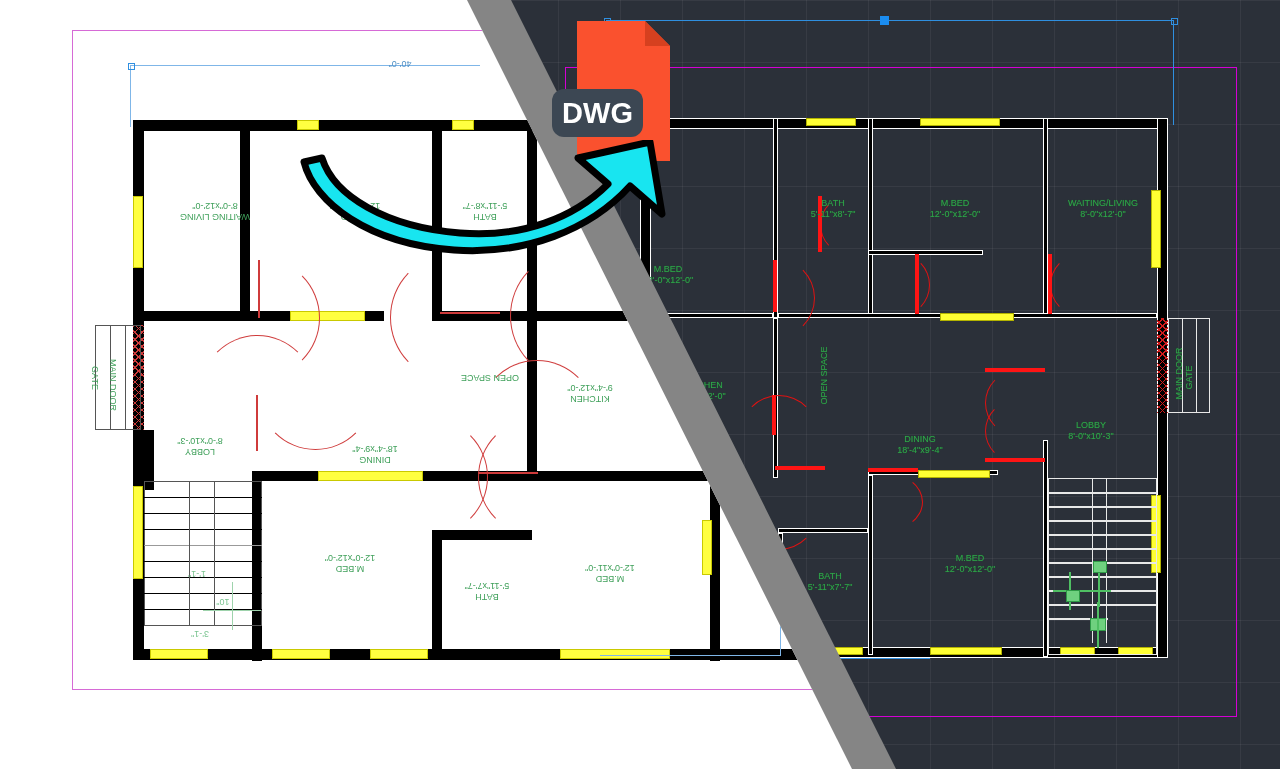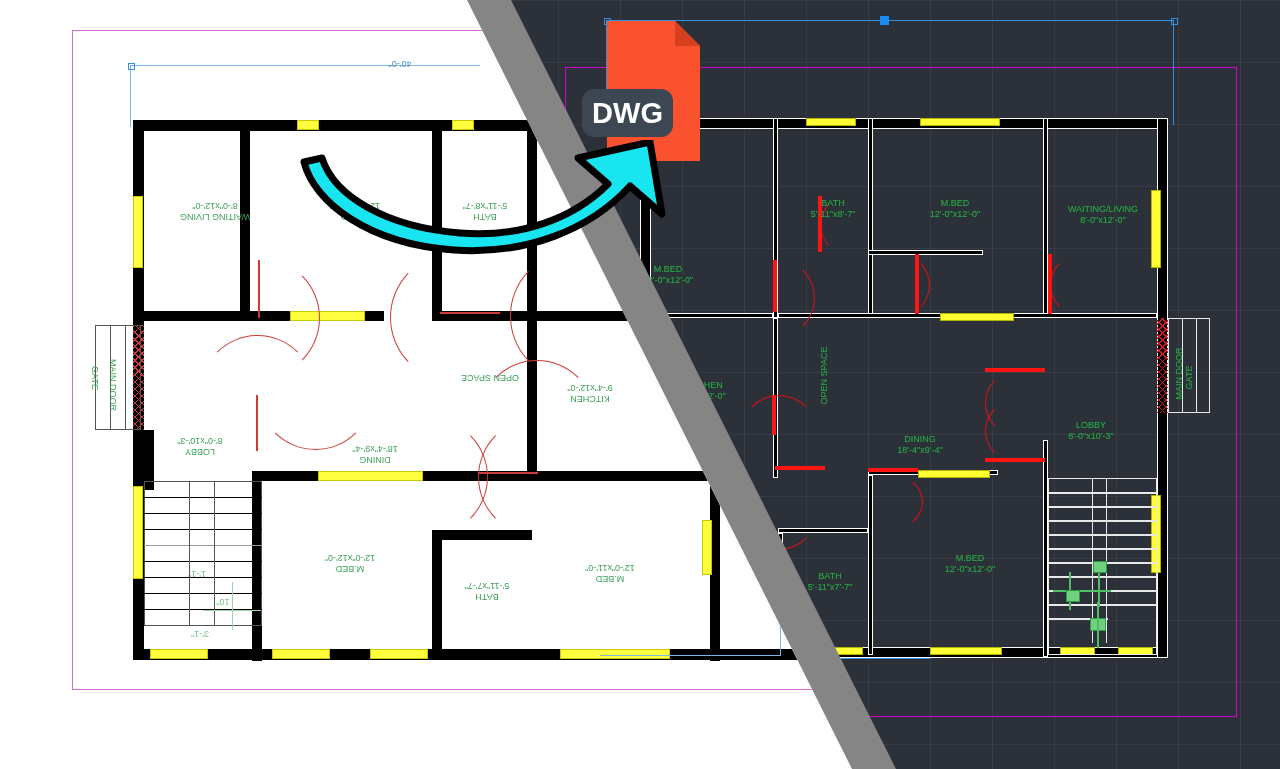--- a/index.html
+++ b/index.html
@@ -59,21 +59,21 @@
   .pdf-fold{position:absolute;right:0;top:0;width:22px;height:22px;background:#d3d0c2;
             clip-path:polygon(0 0,22px 22px,0 22px);}
   .pdf-band{position:absolute;left:0;bottom:0;width:94px;height:40px;background:#c44b4b;
             display:flex;align-items:center;justify-content:center;}
   .pdf-band span{color:#fff;font-size:26px;font-weight:bold;letter-spacing:.5px;
             font-family:"Liberation Sans",sans-serif;}
   .pdf-glyph{position:absolute;left:0;right:0;top:8px;height:62px;display:flex;
             align-items:center;justify-content:center;}
 
   
-  .dwg-icon{position:absolute;left:607px;top:21px;width:93px;height:140px;text-align:center;}
+  .dwg-icon{position:absolute;left:577px;top:21px;width:93px;height:140px;text-align:center;}
   .dwg-page{position:absolute;inset:0;background:#fa512e;
             clip-path:polygon(0 0,68px 0,93px 25px,93px 140px,0 140px);}
   .dwg-fold{position:absolute;right:0;top:0;width:25px;height:25px;background:#d6401f;
             clip-path:polygon(0 0,25px 25px,0 25px);}
   .dwg-badge{position:absolute;left:-25px;top:68px;width:91px;height:48px;background:#3c4753;
             border-radius:12px;display:flex;align-items:center;justify-content:center;}
   .dwg-badge span{color:#fff;font-size:29px;font-weight:bold;letter-spacing:0px;
             font-family:"Liberation Sans",sans-serif;}
 
   
@@ -317,21 +317,21 @@
     <div class="elec" style="left:1097px;top:602px;width:2px;height:46px;"></div>
 
     <div class="lblD" style="left:768px;top:198px;width:130px;">
       <div>BATH</div>
       <div>5'-11"x8'-7"</div>
     </div>
     <div class="lblD" style="left:890px;top:198px;width:130px;">
       <div>M.BED</div>
       <div>12'-0"x12'-0"</div>
     </div>
-    <div class="lblD" style="left:1038px;top:198px;width:130px;margin-top:6px;">
+    <div class="lblD" style="left:1038px;top:198px;width:130px;">
       <div>WAITING/LIVING</div>
       <div>8'-0"x12'-0"</div>
     </div>
     <div class="lblD" style="left:603px;top:264px;width:130px;">
       <div>M.BED</div>
       <div>12'-0"x12'-0"</div>
     </div>
     <div class="lblD" style="left:638px;top:380px;width:130px;">
       <div>KITCHEN</div>
       <div>9'-4"x12'-0"</div>

